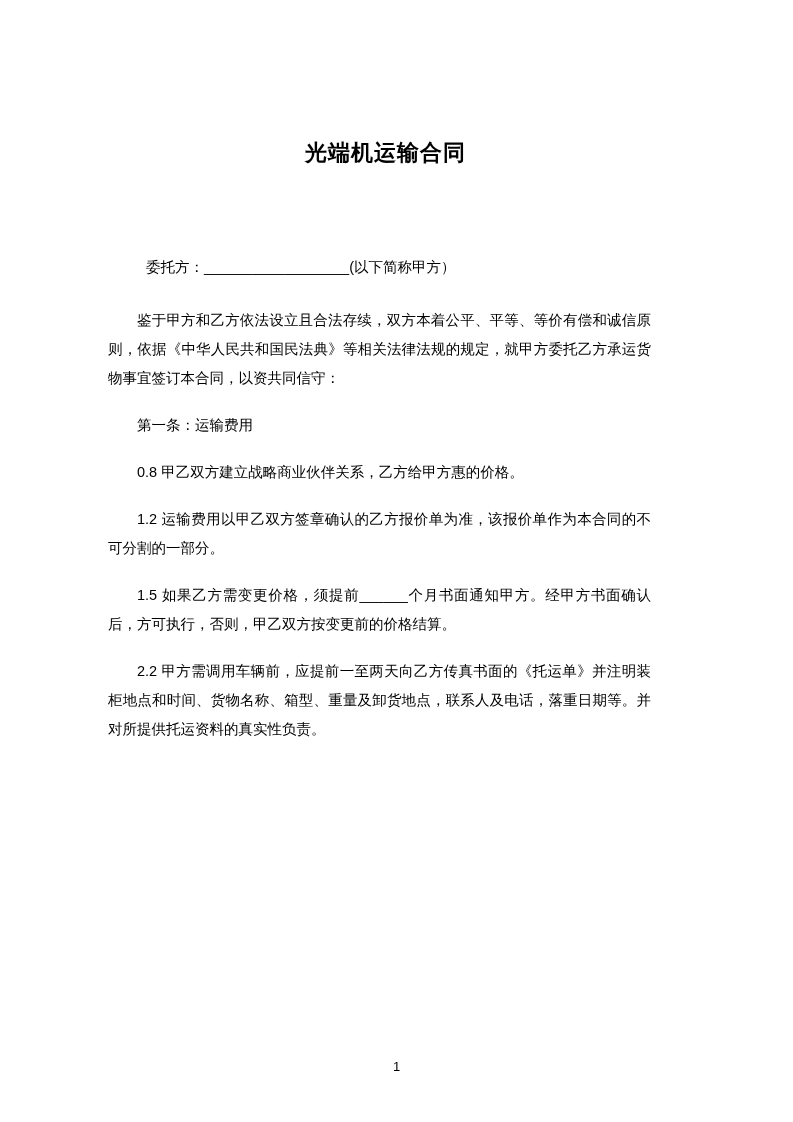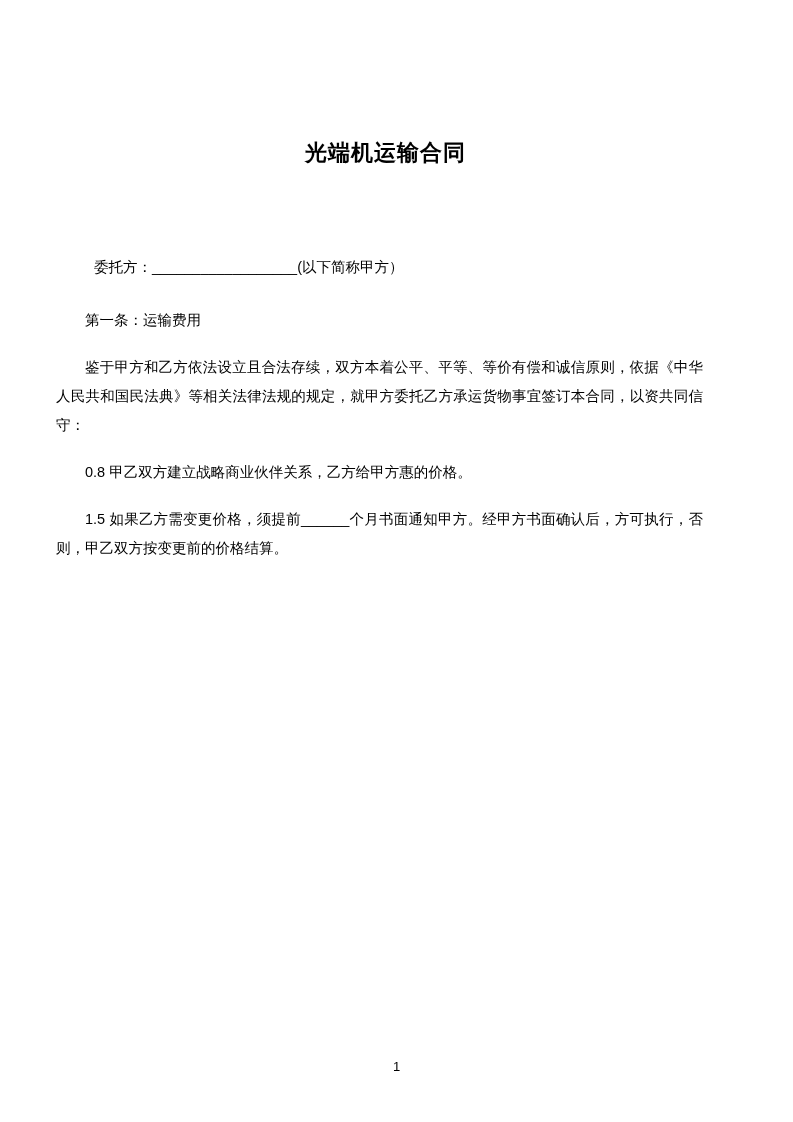--- a/index.html
+++ b/index.html
@@ -13,21 +13,21 @@
     font-family: "Liberation Sans", "DejaVu Sans", sans-serif;
     color: #000000;
     position: relative;
     overflow: hidden;
   }
   .page {
     width: 771px;
     height: 1122px;
     position: relative;
     box-sizing: border-box;
-    padding: 0 56px;
+    padding: 0 108px;
   }
   .doc-title {
     text-align: center;
     font-size: 22px;
     font-weight: bold;
     letter-spacing: 1px;
     margin: 0;
     padding-top: 138px;
     line-height: 1.4;
   }
@@ -66,24 +66,26 @@
 <body>
 
 <div class="page">
 
   <h1 class="doc-title">光端机运输合同</h1>
 
   <div class="body-block">
 
     <p class="para party">委托方：__________________(以下简称甲方）</p>
 
+    <p class="para indent">鉴于甲方和乙方依法设立且合法存续，双方本着公平、平等、等价有偿和诚信原则，依据《中华人民共和国民法典》等相关法律法规的规定，就甲方委托乙方承运货物事宜签订本合同，以资共同信守：</p>
+
     <p class="para heading">第一条：运输费用</p>
-
-    <p class="para indent">鉴于甲方和乙方依法设立且合法存续，双方本着公平、平等、等价有偿和诚信原则，依据《中华人民共和国民法典》等相关法律法规的规定，就甲方委托乙方承运货物事宜签订本合同，以资共同信守：</p>
     <p class="para indent">0.8 甲乙双方建立战略商业伙伴关系，乙方给甲方惠的价格。</p>
+    <p class="para indent">1.2 运输费用以甲乙双方签章确认的乙方报价单为准，该报价单作为本合同的不可分割的一部分。</p>
     <p class="para indent">1.5 如果乙方需变更价格，须提前______个月书面通知甲方。经甲方书面确认后，方可执行，否则，甲乙双方按变更前的价格结算。</p>
 
+    <p class="para indent">2.2 甲方需调用车辆前，应提前一至两天向乙方传真书面的《托运单》并注明装柜地点和时间、货物名称、箱型、重量及卸货地点，联系人及电话，落重日期等。并对所提供托运资料的真实性负责。</p>
 
   </div>
 
   <div class="page-number">1</div>
 
 </div>
 
 </body></html>

